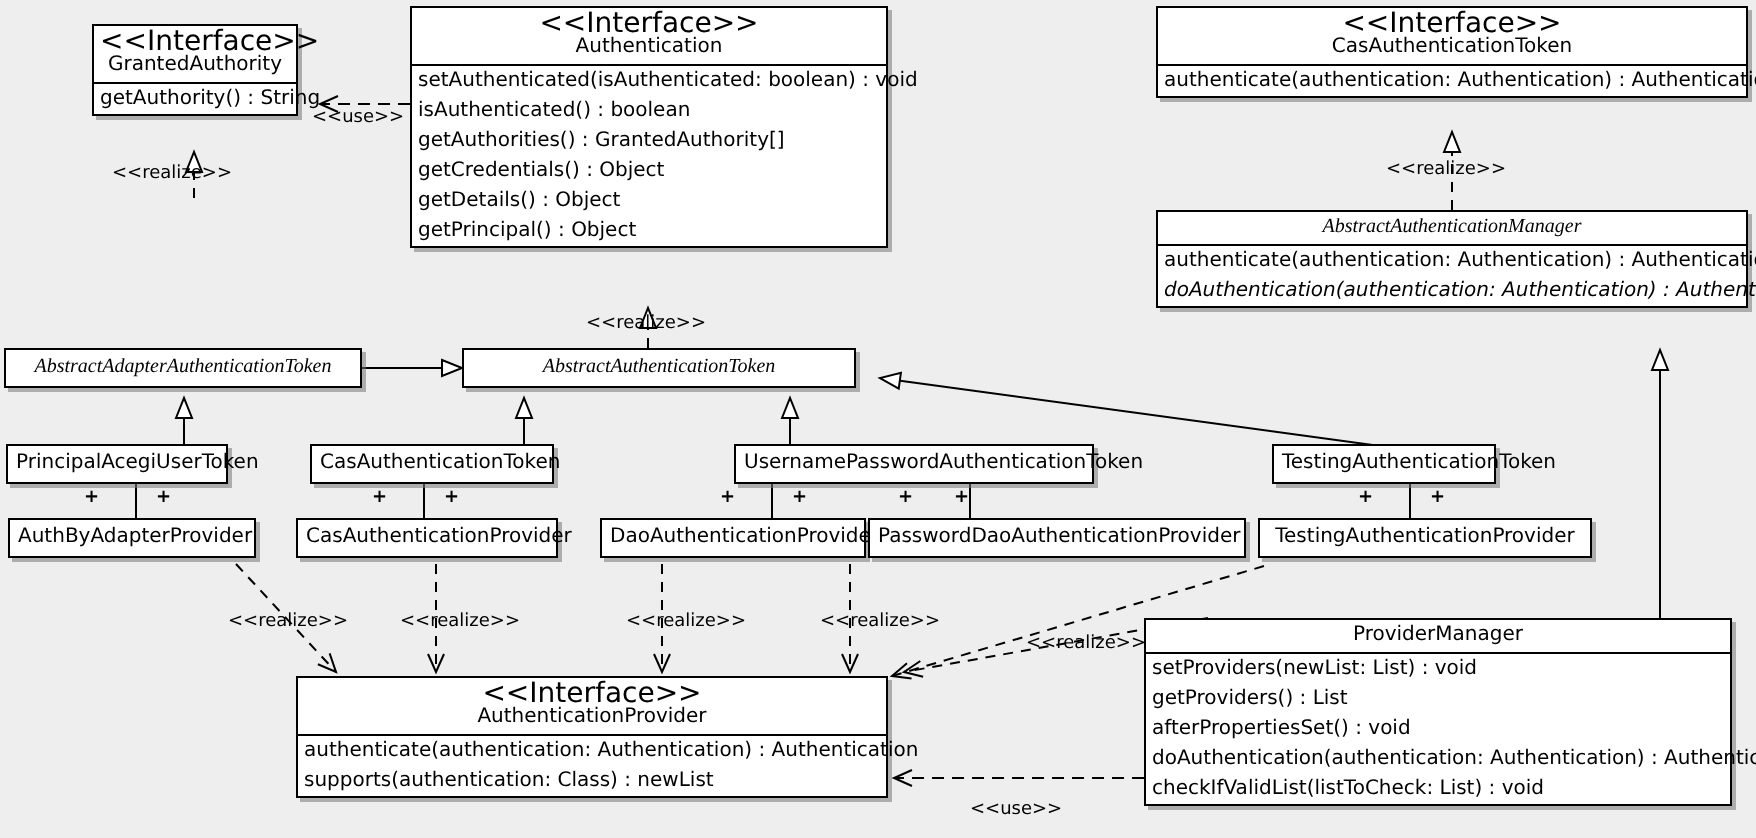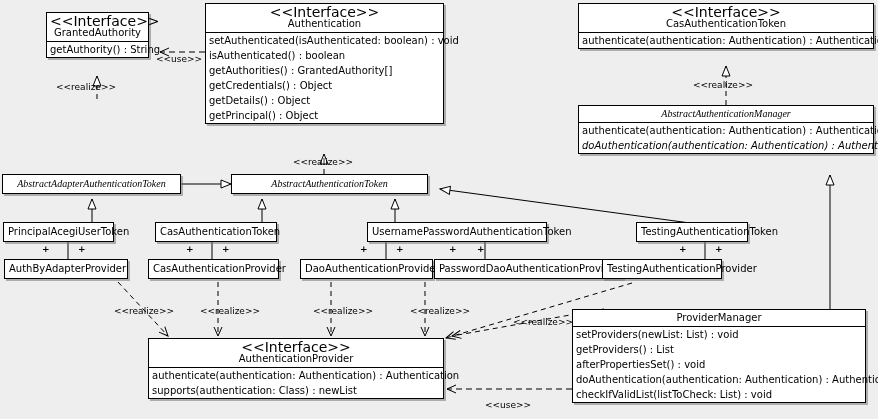--- a/index.html
+++ b/index.html
@@ -215,21 +215,21 @@
       <span class="nm">DaoAuthenticationProvider</span>
     </div>
   </div>
 
   <div class="cls simple" style="left:434px;top:259px;width:189px;">
     <div class="hdr">
       <span class="nm">PasswordDaoAuthenticationProvider</span>
     </div>
   </div>
 
-  <div class="cls simple" style="left:602px;top:259px;width:120px;">
+  <div class="cls simple" style="left:629px;top:259px;width:167px;">
     <div class="hdr">
       <span class="nm">TestingAuthenticationProvider</span>
     </div>
   </div>
 
   <div class="cls" style="left:148px;top:338px;width:296px;">
     <div class="hdr">
       <span class="stereo">&lt;&lt;Interface&gt;&gt;</span>
       <span class="nm">AuthenticationProvider</span>
     </div>

